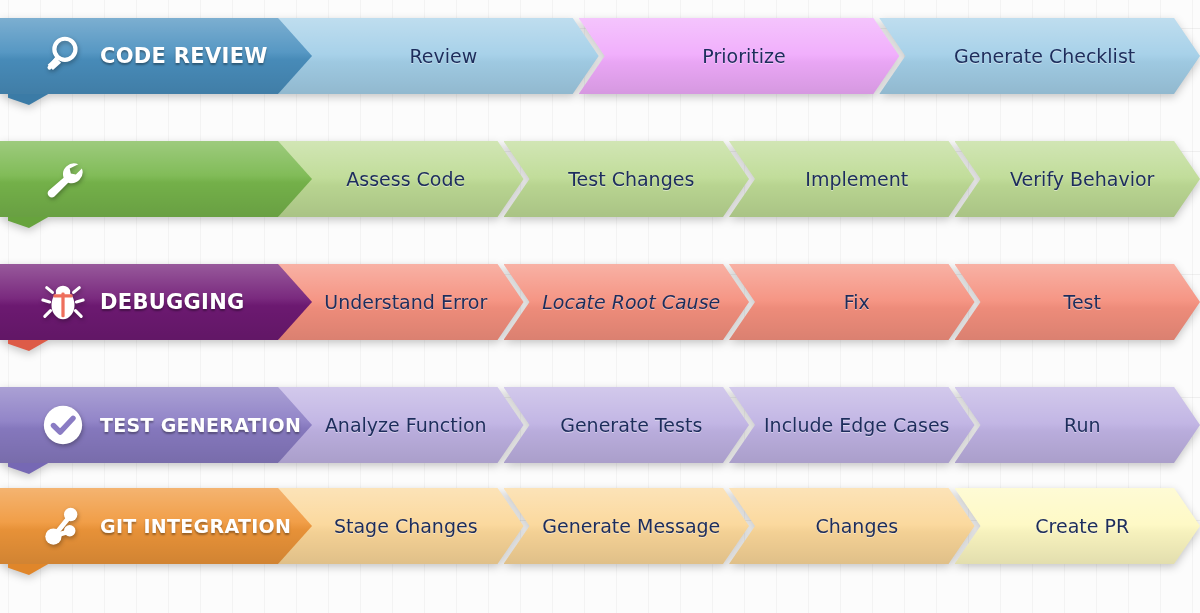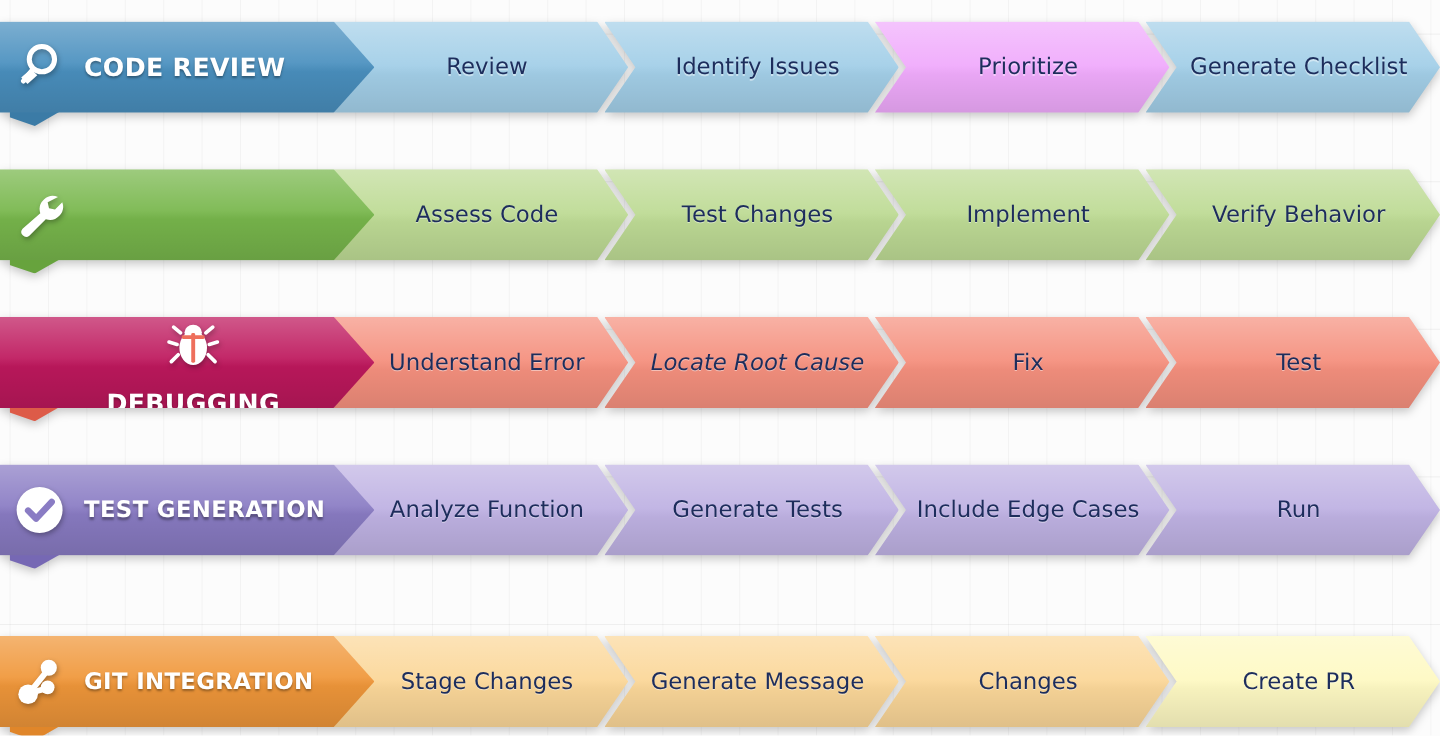--- a/index.html
+++ b/index.html
@@ -61,21 +61,21 @@
 
   
   .header-seg {
     position: relative;
     z-index: 3;
     width: 312px;
     flex: 0 0 312px;
     display: flex;
     align-items: center;
     gap: 14px;
-    padding-left: 10px;
+    padding-left: 40px;
     clip-path: polygon(0 0, calc(100% - 34px) 0, 100% 50%, calc(100% - 34px) 100%, 0 100%);
   }
 
   .header-seg::after {
     content: "";
     position: absolute;
     inset: 0;
     background: linear-gradient(to bottom,
                 rgba(255,255,255,0.28) 0%,
                 rgba(255,255,255,0.07) 45%,
@@ -172,23 +172,20 @@
             </g>
             <path d="M16.5 25.5 L22 31 L13.5 38.5 L8 33 Z" fill="#fff"></path>
           </svg>
         </span>
         <span class="header-label">CODE REVIEW</span>
       </div>
       <div class="steps">
         <div class="step" style="background: rgb(163, 207, 232); z-index: 10;">
           <span class="step-label">Review</span>
         </div>
-        <div class="step" style="background: rgb(163, 207, 232); z-index: 9;">
-          <span class="step-label">Identify Issues</span>
-        </div>
         <div class="step" style="background: #f0abfc; z-index: 8; text-align: right;">
           <span class="step-label">Prioritize</span>
         </div>
         <div class="step" style="background: rgb(163, 207, 232); z-index: 7; clip-path: polygon(0px 0px, calc(100% - 26px) 0px, 100% 50%, calc(100% - 26px) 100%, 0px 100%, 26px 50%);">
           <span class="step-label">Generate Checklist</span>
         </div>
       </div>
     </div>
     <div class="row" style="top: 141px;">
       <div class="ribbon-tail" style="background: rgb(103, 163, 61);"></div>
@@ -209,21 +206,21 @@
         <div class="step" style="background: rgb(190, 219, 149); z-index: 8;">
           <span class="step-label">Implement</span>
         </div>
         <div class="step" style="background: rgb(190, 219, 149); z-index: 7; clip-path: polygon(0px 0px, calc(100% - 26px) 0px, 100% 50%, calc(100% - 26px) 100%, 0px 100%, 26px 50%);">
           <span class="step-label">Verify Behavior</span>
         </div>
       </div>
     </div>
     <div class="row" style="top: 264px;">
       <div class="ribbon-tail" style="background: rgb(221, 91, 72);"></div>
-      <div class="header-seg" style="background: #be185d; flex-direction: column;">
+      <div class="header-seg" style="background: #701a75;">
         <span class="header-icon">
           <svg viewBox="0 0 48 48">
             <g stroke="#fff" stroke-width="3.2" stroke-linecap="round" fill="none">
               <line x1="13" y1="14" x2="7" y2="9"></line>
               <line x1="35" y1="14" x2="41" y2="9"></line>
               <line x1="10" y1="24" x2="3" y2="22"></line>
               <line x1="38" y1="24" x2="45" y2="22"></line>
               <line x1="11" y1="33" x2="5" y2="39"></line>
               <line x1="37" y1="33" x2="43" y2="39"></line>
             </g>
@@ -269,21 +266,21 @@
           <span class="step-label">Generate Tests</span>
         </div>
         <div class="step" style="background: rgb(191, 178, 227); z-index: 8;">
           <span class="step-label">Include Edge Cases</span>
         </div>
         <div class="step" style="background: rgb(191, 178, 227); z-index: 7; clip-path: polygon(0px 0px, calc(100% - 26px) 0px, 100% 50%, calc(100% - 26px) 100%, 0px 100%, 26px 50%);">
           <span class="step-label">Run</span>
         </div>
       </div>
     </div>
-    <div class="row" style="top: 530px;">
+    <div class="row" style="top: 488px;">
       <div class="ribbon-tail" style="background: rgb(224, 134, 42);"></div>
       <div class="header-seg" style="background: rgb(240, 151, 58);">
         <span class="header-icon">
           <svg viewBox="0 0 48 48">
             <g stroke="#fff" stroke-width="5" stroke-linecap="round" fill="none">
               <line x1="15" y1="34" x2="31" y2="14"></line>
               <line x1="15" y1="34" x2="30" y2="30"></line>
             </g>
             <circle cx="14" cy="35" r="8.5" fill="#fff"></circle>
             <circle cx="32" cy="12" r="7" fill="#fff"></circle>

